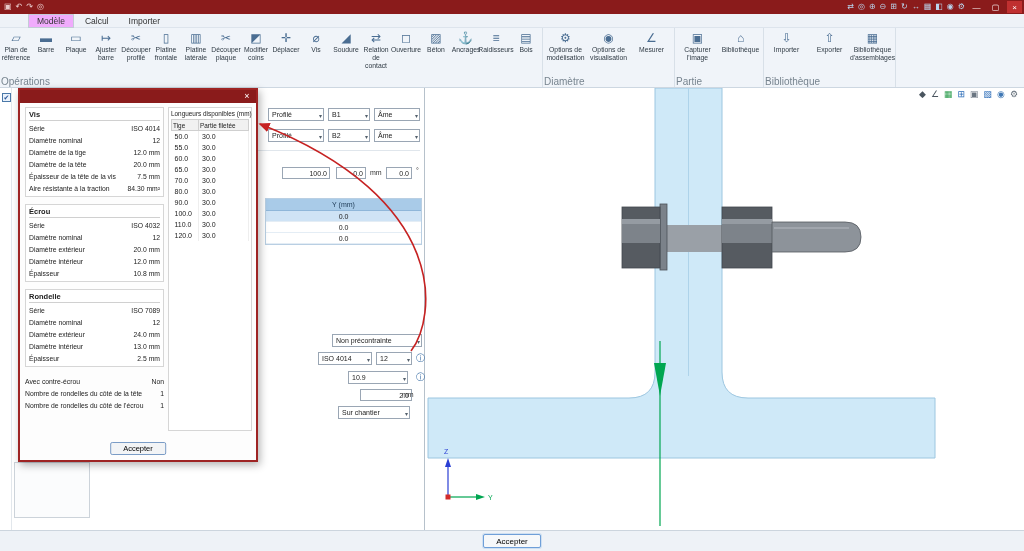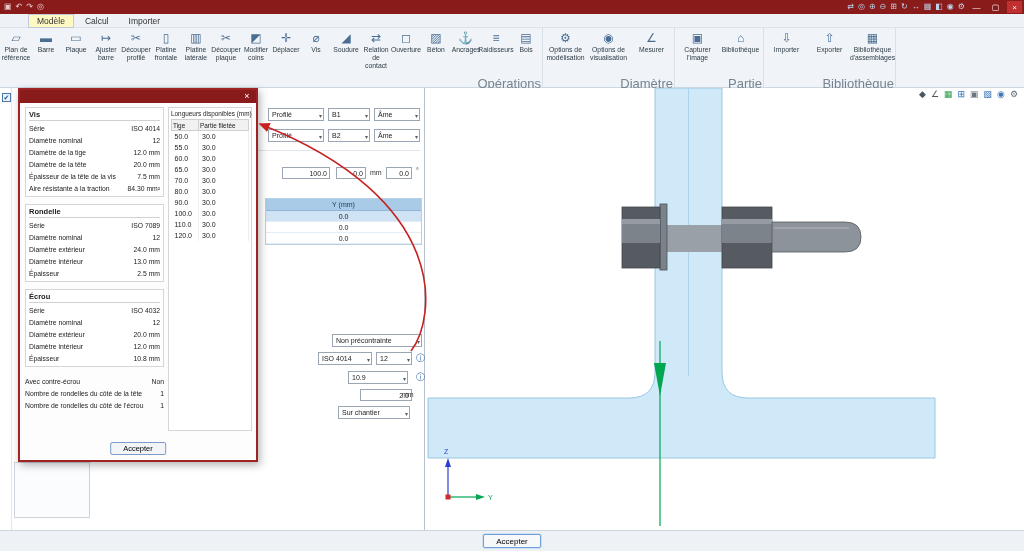--- a/index.html
+++ b/index.html
@@ -12,31 +12,31 @@
   .tbicon{font-size:8px;line-height:1;color:#e8caca}
   .tb-title{position:absolute;left:0;right:0;text-align:center;font-size:8.5px;color:#fff}
   .tb-right{margin-left:auto;display:flex;align-items:center;gap:4px;padding-right:2px;z-index:1}
   .tb-right .tbicon{color:#b9d4ec}
   .winbtn{width:15px;height:12px;display:flex;align-items:center;justify-content:center;font-size:8px;color:#fff}
   .winbtn.close{background:#c03030}
 
   
   .menubar{position:absolute;top:14px;left:0;width:100%;height:14px;background:#eef2f7;border-bottom:1px solid #dde4ec;display:flex;align-items:center;padding-left:28px;gap:2px}
   .tab{font-size:8.5px;color:#333;padding:0 8px;border:1px solid transparent;line-height:12px}
-  .tab.active{background:#fef9c3;border-color:#c3ccd6}
+  .tab.active{background:#f0abfc;border-color:#c3ccd6}
 
   
   .ribbon{position:absolute;top:28px;left:0;width:100%;height:60px;background:#f0f4f9;border-bottom:1px solid #cdd7e1;display:flex}
   .rgroup{display:flex;flex-direction:column;border-right:1px solid #d8e0e8;padding:0 1px}
   .ritems{flex:1;display:flex;align-items:flex-start;padding-top:2px}
   .ritem{width:30px;display:flex;flex-direction:column;align-items:center;text-align:center;padding:1px 1px;cursor:default}
   .ritem.wide{width:43px}
   .ricon{font-size:12px;line-height:14px;height:15px;color:#4a6d92}
   .rlabel{font-size:6.8px;line-height:1.15;color:#2f3a44}
-  .rgl{height:11px;text-align:right;font-size:13px;color:#77848f}
+  .rgl{height:11px;text-align:left;font-size:10px;color:#77848f}
 
   
   .main{position:absolute;top:88px;left:0;width:1024px;height:442px;background:#fff}
   .leftstrip{position:absolute;left:0;top:0;width:12px;height:100%;background:#fff;border-right:1px solid #e2e7ec}
   .checkbox{position:absolute;left:2px;top:5px;width:9px;height:9px;border:1px solid #4a78a8;background:#eaf2fb;font-size:7px;line-height:7px;color:#2b579a;text-align:center}
 
   
   .props{position:absolute;left:12px;top:0;width:413px;height:442px;background:#fff;border-right:1px solid #b6c1cb}
   .sel{position:absolute;height:13px;border:1px solid #9aa6b4;background:#fff;font-size:7px;display:flex;align-items:center;padding:0 10px 0 3px;color:#222;white-space:nowrap}
   .sel .chev{position:absolute;right:1px;top:3px;font-size:6px;color:#55616d}
@@ -398,63 +398,63 @@
             <div class="drow">
               <span class="dlab">Épaisseur de la tête de la vis</span>
               <span class="dval">7.5  mm</span>
             </div>
             <div class="drow">
               <span class="dlab">Aire résistante à la traction</span>
               <span class="dval">84.30  mm²</span>
             </div>
           </div>
           <div class="dsec">
+            <div class="dsectitle">Écrou</div>
+            <div class="drow">
+              <span class="dlab">Série</span>
+              <span class="dval">ISO 4032</span>
+            </div>
+            <div class="drow">
+              <span class="dlab">Diamètre nominal</span>
+              <span class="dval">12</span>
+            </div>
+            <div class="drow">
+              <span class="dlab">Diamètre extérieur</span>
+              <span class="dval">20.0  mm</span>
+            </div>
+            <div class="drow">
+              <span class="dlab">Diamètre intérieur</span>
+              <span class="dval">12.0  mm</span>
+            </div>
+            <div class="drow">
+              <span class="dlab">Épaisseur</span>
+              <span class="dval">10.8  mm</span>
+            </div>
+          </div>
+          <div class="dsec">
             <div class="dsectitle">Rondelle</div>
             <div class="drow">
               <span class="dlab">Série</span>
               <span class="dval">ISO 7089</span>
             </div>
             <div class="drow">
               <span class="dlab">Diamètre nominal</span>
               <span class="dval">12</span>
             </div>
             <div class="drow">
               <span class="dlab">Diamètre extérieur</span>
               <span class="dval">24.0  mm</span>
             </div>
             <div class="drow">
               <span class="dlab">Diamètre intérieur</span>
               <span class="dval">13.0  mm</span>
             </div>
             <div class="drow">
               <span class="dlab">Épaisseur</span>
               <span class="dval">2.5  mm</span>
-            </div>
-          </div>
-          <div class="dsec">
-            <div class="dsectitle">Écrou</div>
-            <div class="drow">
-              <span class="dlab">Série</span>
-              <span class="dval">ISO 4032</span>
-            </div>
-            <div class="drow">
-              <span class="dlab">Diamètre nominal</span>
-              <span class="dval">12</span>
-            </div>
-            <div class="drow">
-              <span class="dlab">Diamètre extérieur</span>
-              <span class="dval">20.0  mm</span>
-            </div>
-            <div class="drow">
-              <span class="dlab">Diamètre intérieur</span>
-              <span class="dval">12.0  mm</span>
-            </div>
-            <div class="drow">
-              <span class="dlab">Épaisseur</span>
-              <span class="dval">10.8  mm</span>
             </div>
           </div>
           <div class="dextra">
             <div class="drow">
               <span class="dlab">Avec contre-écrou</span>
               <span class="dval">Non</span>
             </div>
             <div class="drow">
               <span class="dlab">Nombre de rondelles du côté de la tête</span>
               <span class="dval">1</span>

